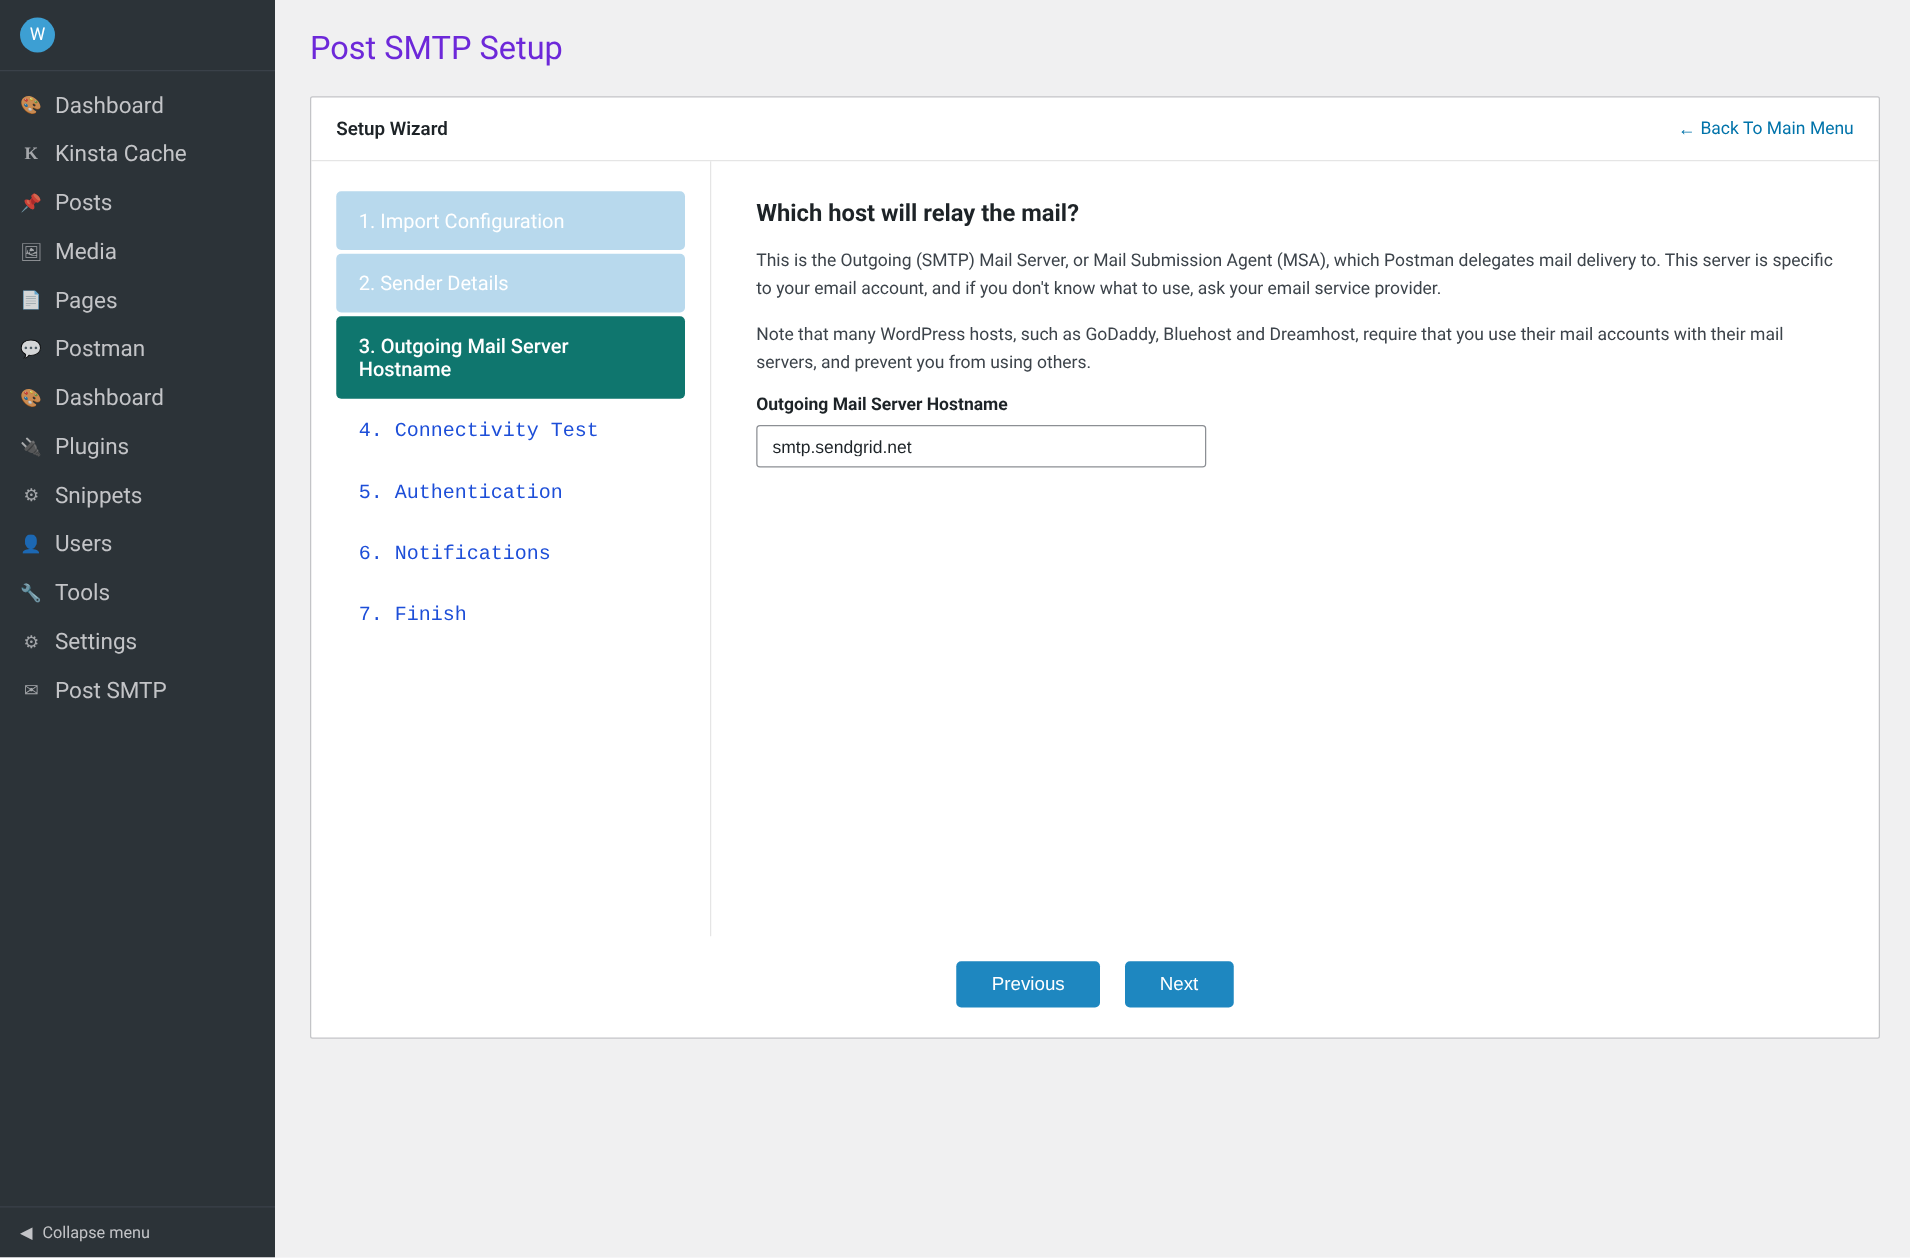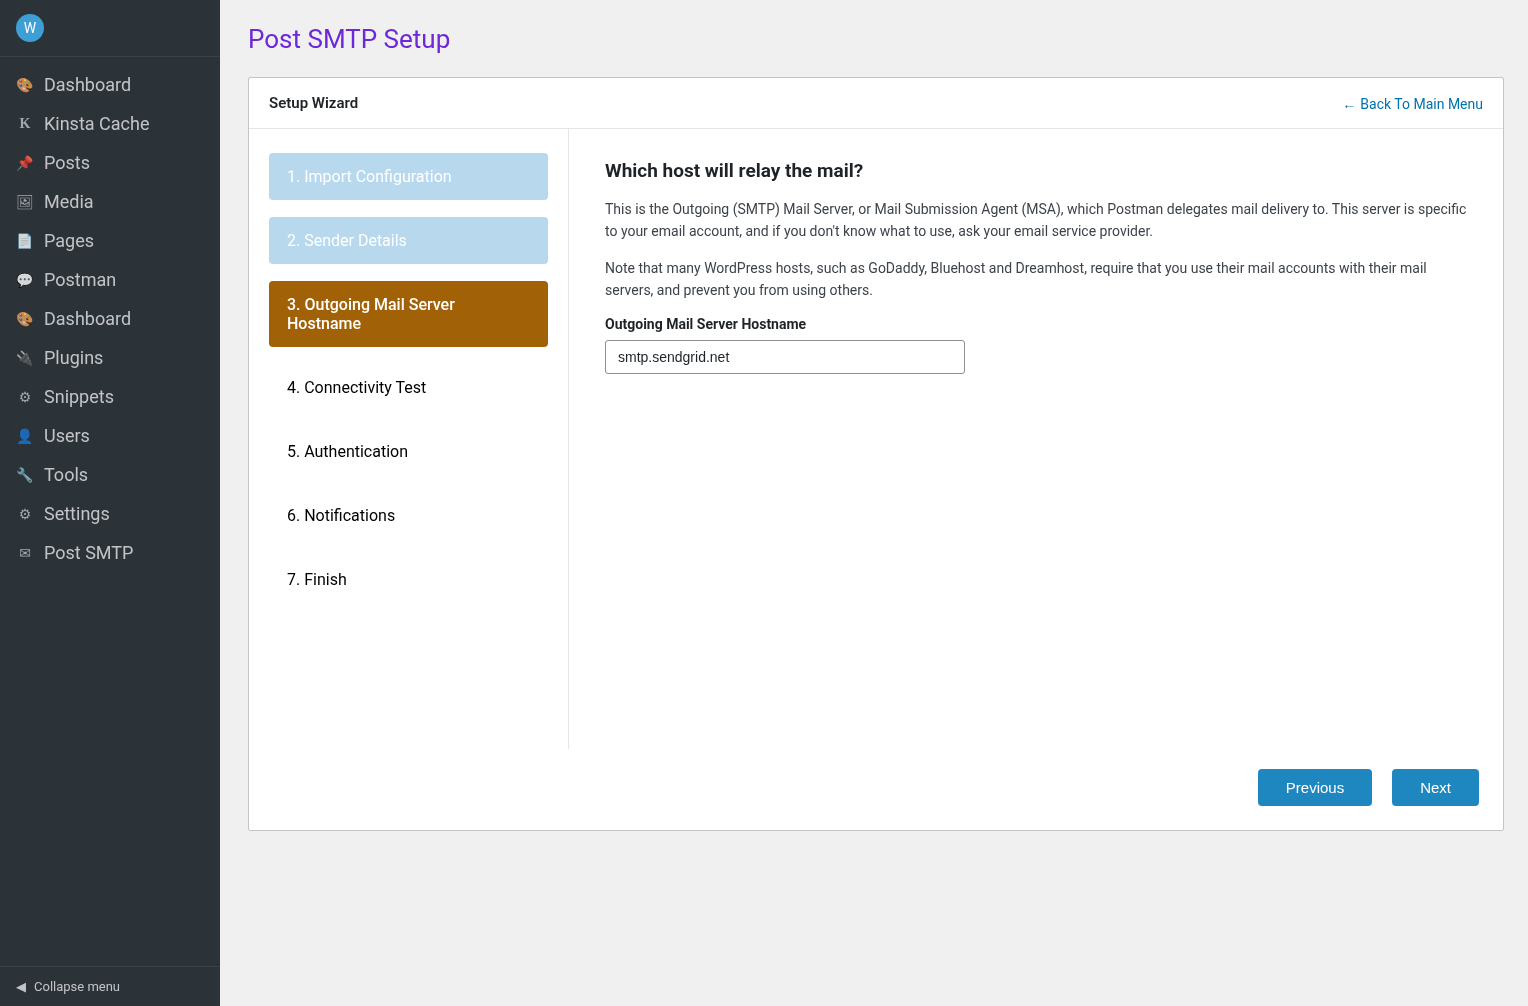--- a/index.html
+++ b/index.html
@@ -72,21 +72,21 @@
     }
 
     
     .card {
       background: #fff;
       border: 1px solid #c3c4c7;
       border-radius: 2px;
     }
     .card-header {
       display: flex;
-      align-items: flex-end;
+      align-items: center;
       justify-content: space-between;
       padding: 16px 20px;
       border-bottom: 1px solid #e5e5e5;
     }
     .card-header-title {
       font-size: 15px;
       font-weight: 600;
       color: #1d2327;
     }
     .back-to-main {
@@ -109,36 +109,37 @@
       width: 320px;
       min-width: 320px;
       padding: 24px 20px;
       border-right: 1px solid #e5e5e5;
     }
     .wizard-step {
       display: flex;
       align-items: center;
       padding: 14px 18px;
       border-radius: 4px;
-      margin-bottom: 17px;
+      margin-bottom: 3px;
       font-size: 16px;
       cursor: pointer;
     }
     .wizard-step.inactive {
       background: #b8d9ed;
       color: #fff;
     }
     .wizard-step.active {
-      background: #a16207;
+      background: #0f766e;
       color: #fff;
       font-weight: 500;
     }
     .wizard-step.link {
       background: transparent;
-      color: #000000;
+      color: #1d4ed8;
+      font-family: Liberation Mono, monospace;
     }
 
     
     .wizard-content {
       flex: 1;
       padding: 30px 36px;
     }
     .content-question {
       font-size: 19px;
       font-weight: 700;
@@ -165,21 +166,21 @@
       border: 1px solid #8c8f94;
       border-radius: 3px;
       font-size: 14px;
       color: #1d2327;
       outline: none;
     }
 
     
     .wizard-footer {
       display: flex;
-      justify-content: flex-end;
+      justify-content: center;
       gap: 20px;
       padding: 20px 24px 24px;
     }
     .btn {
       padding: 10px 28px;
       border-radius: 4px;
       font-size: 15px;
       font-weight: 500;
       cursor: pointer;
       border: none;

